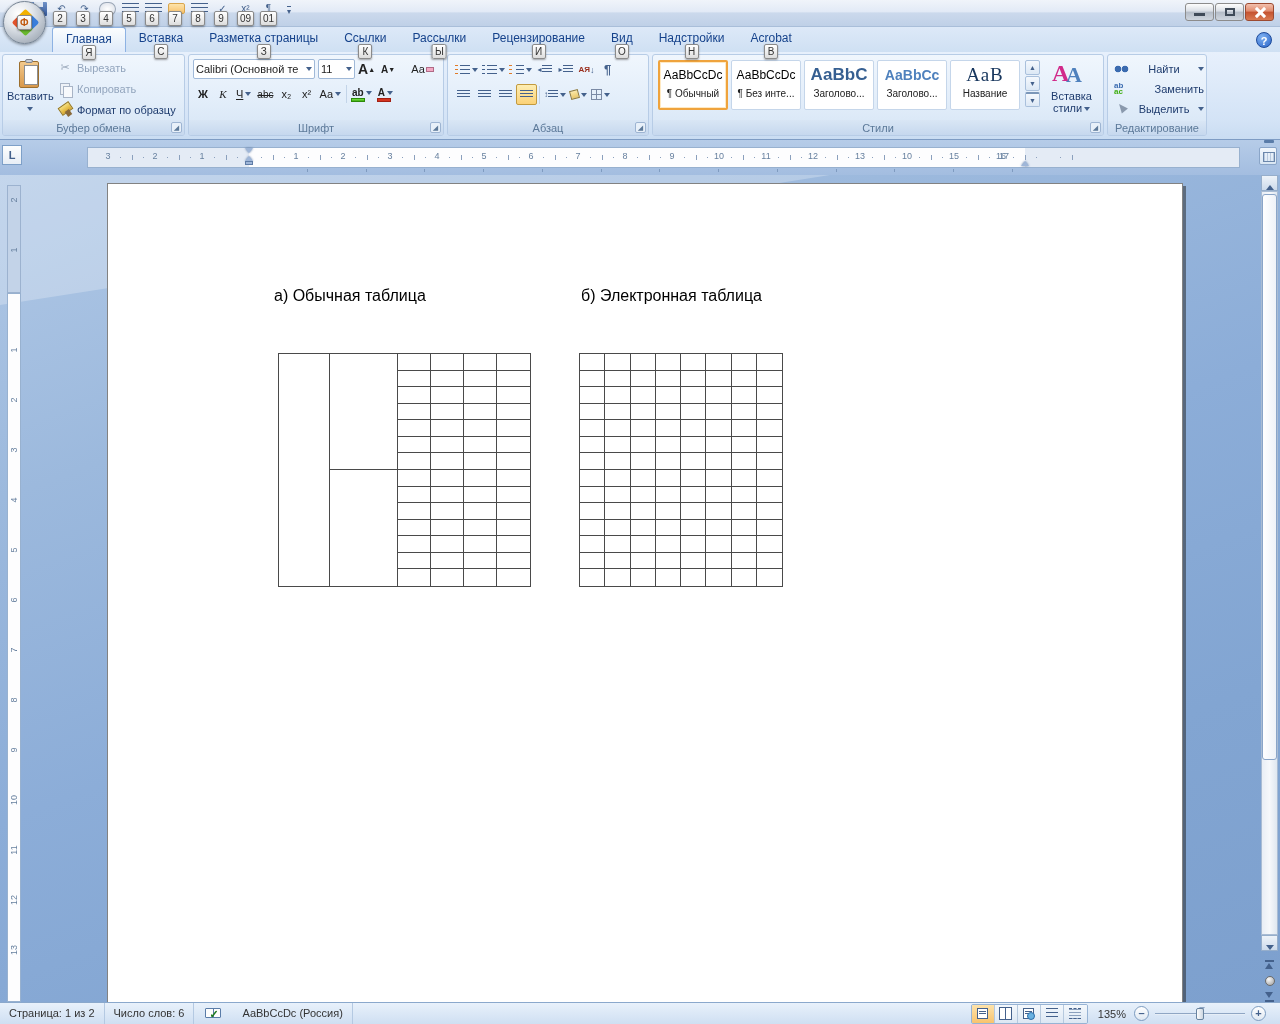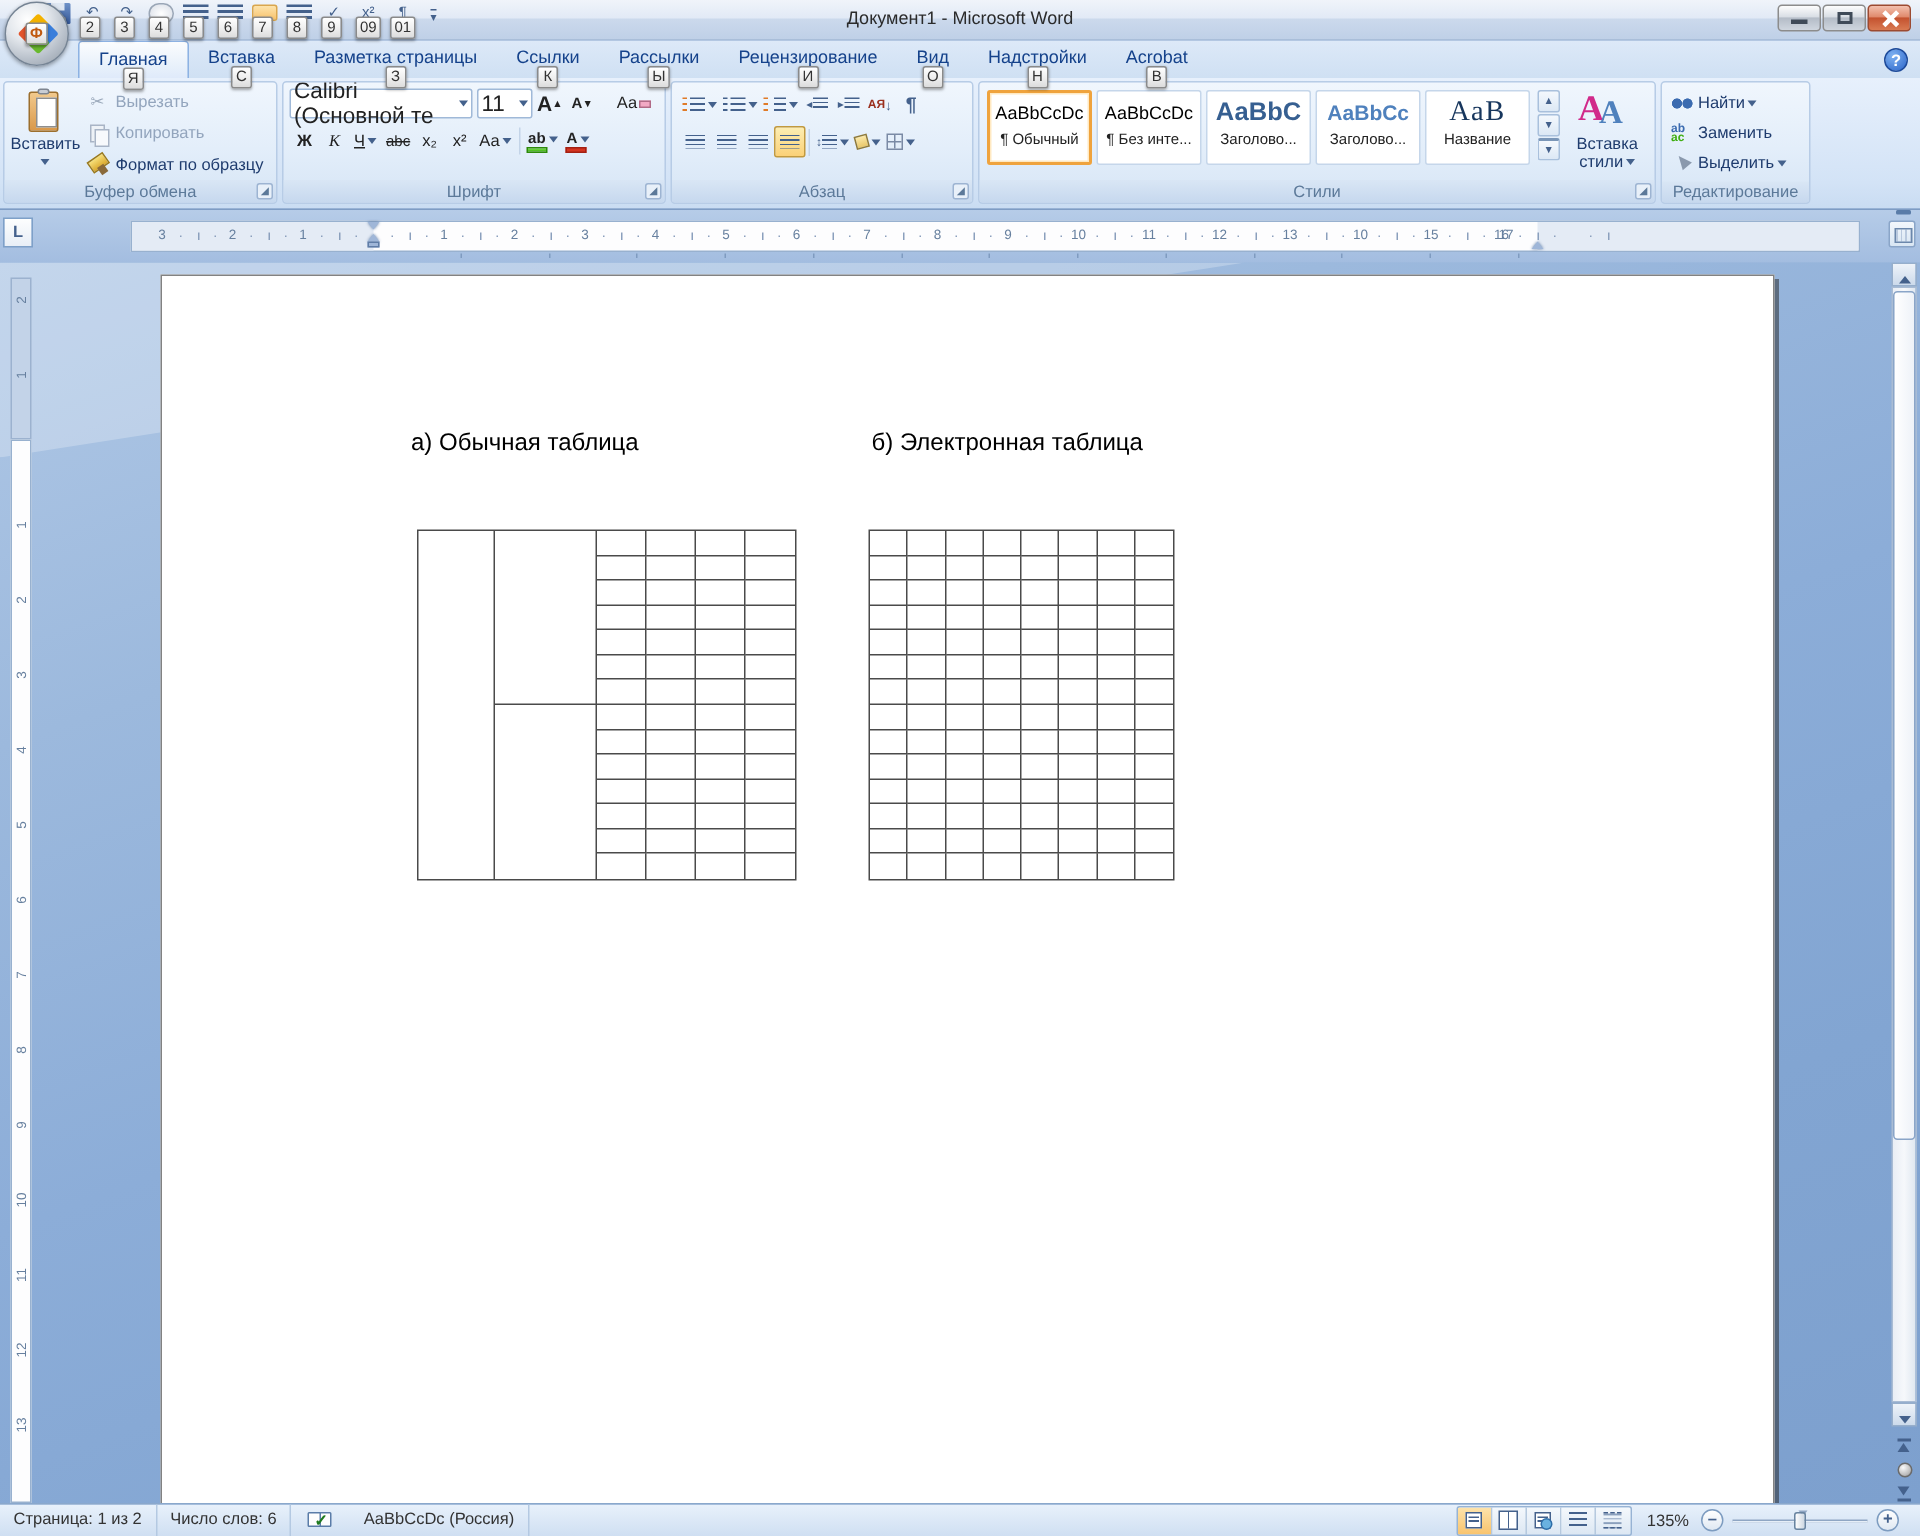--- a/index.html
+++ b/index.html
@@ -91,21 +91,21 @@
   .ic-copy { position:relative; height:12px; }
   .ic-copy:before { content:""; position:absolute; left:3px; top:0; width:8px; height:10px; border:1px solid #a8b4c6; background:#eef2f7;}
   .ic-copy:after { content:""; position:absolute; left:6px; top:3px; width:8px; height:10px; border:1px solid #a8b4c6; background:#f7f9fc;}
   .ic-brush { position:relative; height:14px; }
   .ic-brush:before { content:""; position:absolute; left:2px; top:1px; width:11px; height:7px; background:linear-gradient(#f7e07a,#d9a72c); border:1px solid #9a7a1e; transform:rotate(-35deg);}
   .ic-brush:after { content:""; position:absolute; left:9px; top:7px; width:5px; height:6px; background:#8a6a3a; transform:rotate(-35deg);}
 
   
   .g-font { width:256px; }
   .frow1 { display:flex; align-items:center; height:24px; padding:1px 2px; }
-  .combo { height:20px; background:#fff; border:1px solid #a0b9d8; border-radius:2px; font-size:15px; color:#222;
+  .combo { height:20px; background:#fff; border:1px solid #a0b9d8; border-radius:2px; font-size:11px; color:#222;
     display:flex; align-items:center; padding:0 2px; }
   .combo .car { margin-left:auto; }
   .fname { width:122px; } .fsize { width:37px; margin-left:3px; }
   .fbtn { min-width:20px; height:20px; display:flex; align-items:center; justify-content:center; font-size:11px;
     color:#222; border:1px solid transparent; border-radius:2px; padding:0 2px;}
   .growA { font-size:14px; font-weight:bold; } .shrinkA { font-size:10px; font-weight:bold; }
   .frow2 { display:flex; align-items:center; height:26px; padding:0 2px; }
   .bi { font-weight:bold; } .it { font-style:italic; font-family:"Liberation Serif",serif; }
   .un { text-decoration:underline; } .st { text-decoration:line-through; font-size:10px;}
   .hl-ab { position:relative; padding-bottom:3px; font-size:10px; font-weight:bold;}
@@ -142,21 +142,21 @@
   .styscroll { display:flex; flex-direction:column; margin:3px 2px 0 0; }
   .sscb { width:15px; height:15px; border:1px solid #a9c0dc; background:linear-gradient(#f4f8fd,#dce8f5); font-size:7px;
     color:#44618c; text-align:center; line-height:13px; border-radius:2px; margin-bottom:1px;}
   .chgstyles { width:64px; text-align:center; font-size:11px; color:#1f3c6e; padding-top:3px; }
   .aa-ico { position:relative; height:30px; }
   .aa-ico .a1 { position:absolute; left:10px; top:0; font-size:24px; font-weight:bold; color:#d12a8a; font-family:"Liberation Serif",serif;}
   .aa-ico .a2 { position:absolute; left:24px; top:2px; font-size:22px; font-weight:bold; color:#4f81bd; font-family:"Liberation Serif",serif;}
 
   
   .g-edit { width:100px; }
-  .erow { display:flex; align-items:center; height:20px; font-size:11px; color:#1f3c6e; padding-left:4px; white-space:nowrap;}
+  .erow { display:flex; align-items:center; height:20px; font-size:11px; color:#1f3c6e; padding-left:4px; white-space:nowrap;justify-content:space-between;}
   .erow .ic { width:15px; margin-right:3px; position:relative; height:12px;}
   .ic-binoc { background:radial-gradient(circle at 4px 6px, #3b6bb0 3.2px, transparent 3.6px),
               radial-gradient(circle at 11px 6px, #3b6bb0 3.2px, transparent 3.6px); }
   .ic-repl { font-size:8px; color:#3b6bb0; line-height:6px; font-weight:bold; }
   .ic-repl i { color:#3fae12; font-style:normal; display:block;}
   .ic-cursor { }
   .ic-cursor:before { content:""; position:absolute; left:4px; top:0; width:0; height:0;
     border-left:4px solid transparent; border-right:4px solid transparent; border-bottom:9px solid #8a99ad;
     transform:rotate(-40deg);}
 
@@ -310,21 +310,20 @@
         <div class="qat-item">
           <span class="qat-ico">x²</span>
           <span class="keytip">09</span>
         </div>
         <div class="qat-item">
           <span class="qat-ico">¶</span>
           <span class="keytip">01</span>
         </div>
       </div>
     <span class="qat-more">▾</span>
-    <div class="title">Документ1  -  Microsoft Word</div>
     <div class="winbtns">
       <div class="wbtn">
           <span class="g-min"></span>
         </div>
       <div class="wbtn">
           <span class="g-rest"></span>
         </div>
       <div class="wbtn close">
           <span class="g-x"></span>
         </div>

